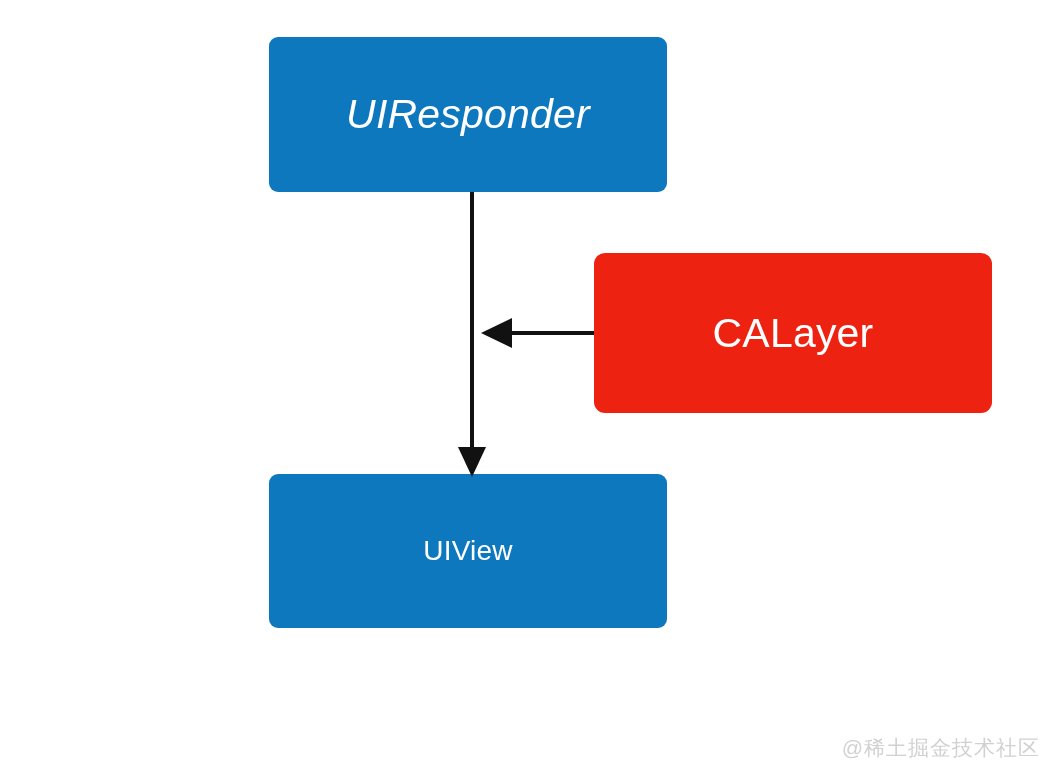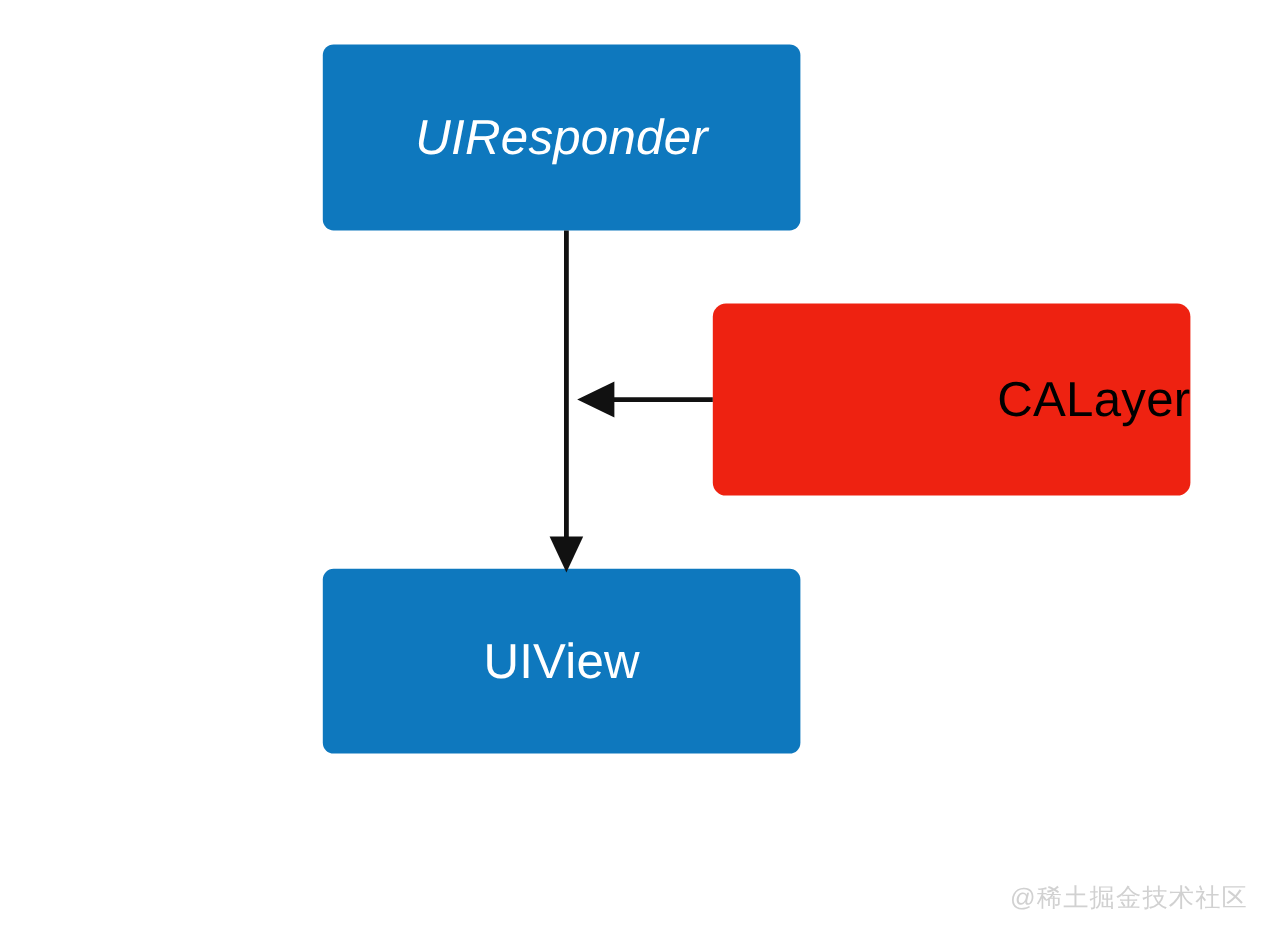--- a/index.html
+++ b/index.html
@@ -52,21 +52,21 @@
     font-size: 41px;
   }
 
   #node-uiview {
     left: 269px;
     top: 474px;
     width: 398px;
     height: 154px;
     background: #0E78BE;
     border-radius: 9px;
-    font-size: 41px;
+    font-size: 28px;
   }
 
   
   #arrows {
     position: absolute;
     left: 0;
     top: 0;
     width: 1054px;
     height: 780px;
     pointer-events: none;
@@ -99,21 +99,21 @@
 </style>
 </head>
 <body>
 
 <div id="canvas" style="background: rgb(255, 255, 255);">
 
   <div class="node" id="node-uiresponder" style="background: rgb(14, 120, 190); color: rgb(255, 255, 255);">
     <span>UIResponder</span>
   </div>
 
-  <div class="node" id="node-calayer" style="background: rgb(238, 34, 17); color: #000000; justify-content: flex-end;">
+  <div class="node" id="node-calayer" style="background: rgb(238, 34, 17); color: #ffffff;">
     <span>CALayer</span>
   </div>
 
   <div class="node" id="node-uiview" style="background: rgb(14, 120, 190); color: rgb(255, 255, 255);">
     <span>UIView</span>
   </div>
 
   <svg id="arrows" viewBox="0 0 1054 780">
 
     <g>

